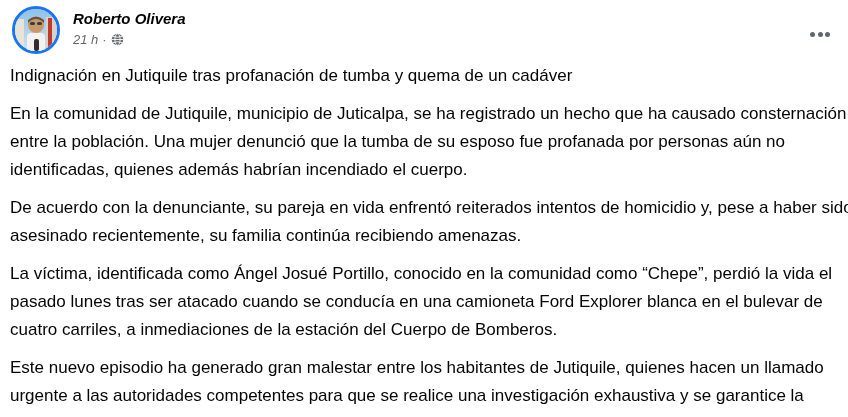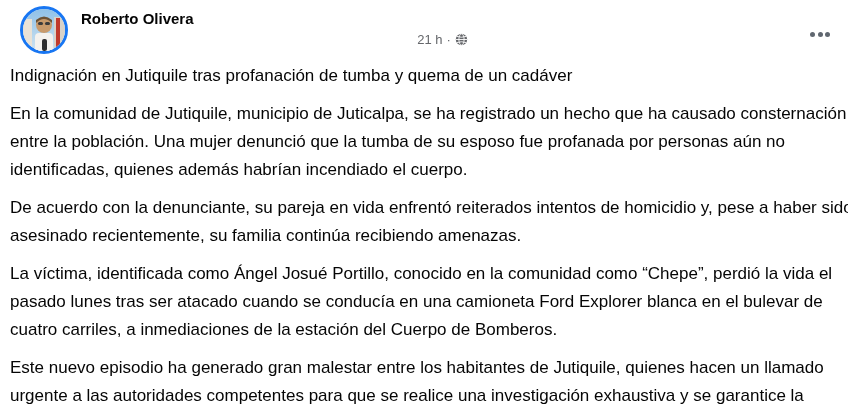--- a/index.html
+++ b/index.html
@@ -14,23 +14,24 @@
   .post {
     width: 848px;
     height: 417px;
     background: #ffffff;
     position: relative;
   }
   
   .post-header {
     display: flex;
     align-items: flex-start;
-    padding: 6px 12px 0 20px;
+    padding: 6px 12px 0 12px;
     height: 58px;
     box-sizing: border-box;
+    font-style: italic;
   }
   .avatar-wrap {
     width: 48px;
     height: 48px;
     border-radius: 50%;
     border: 3px solid #1876f2;
     box-sizing: border-box;
     overflow: hidden;
     flex-shrink: 0;
     cursor: pointer;
@@ -51,21 +52,20 @@
     cursor: pointer;
   }
   .timestamp-row {
     display: flex;
     align-items: center;
     gap: 4px;
     margin-top: 2px;
     font-size: 13px;
     color: #65676b;
     line-height: 17px;
-    justify-content: center;
   }
   .timestamp { cursor: pointer; }
   .dot-sep { color: #65676b; }
   .globe { width: 13px; height: 13px; display: inline-block; }
   .menu-btn {
     width: 32px;
     height: 32px;
     border: none;
     background: transparent;
     border-radius: 50%;

